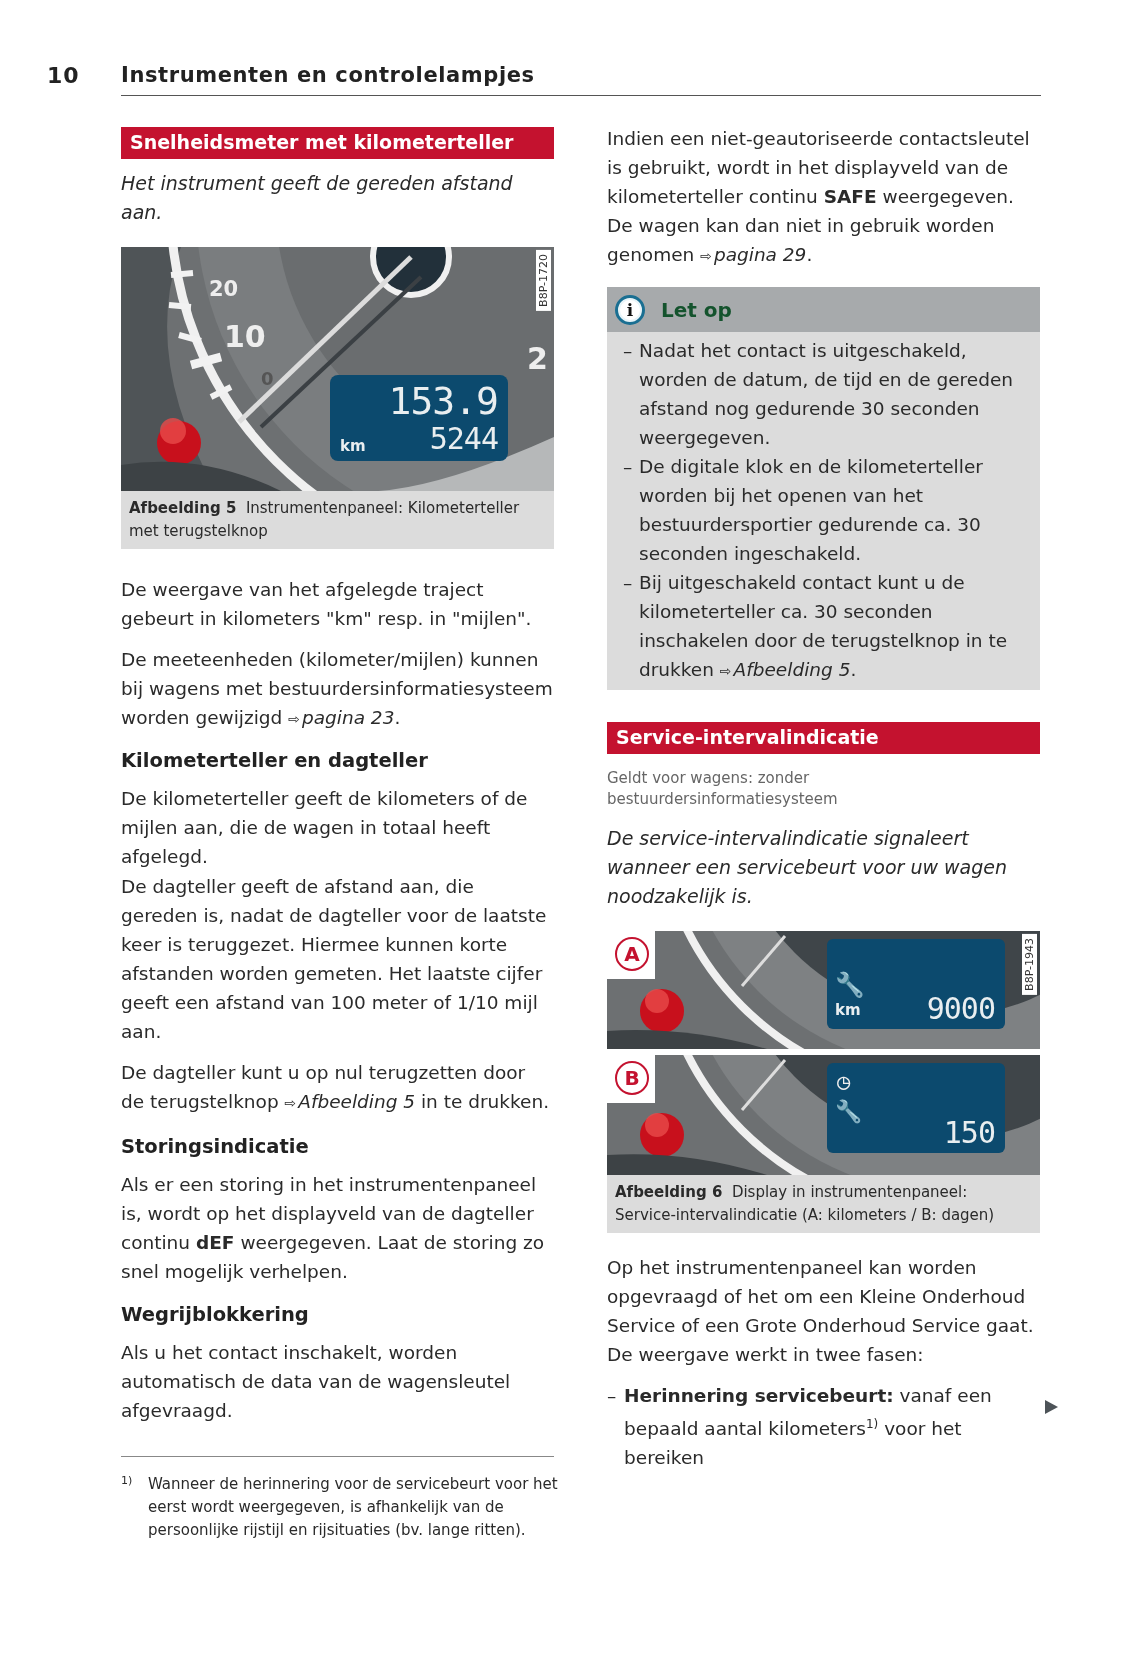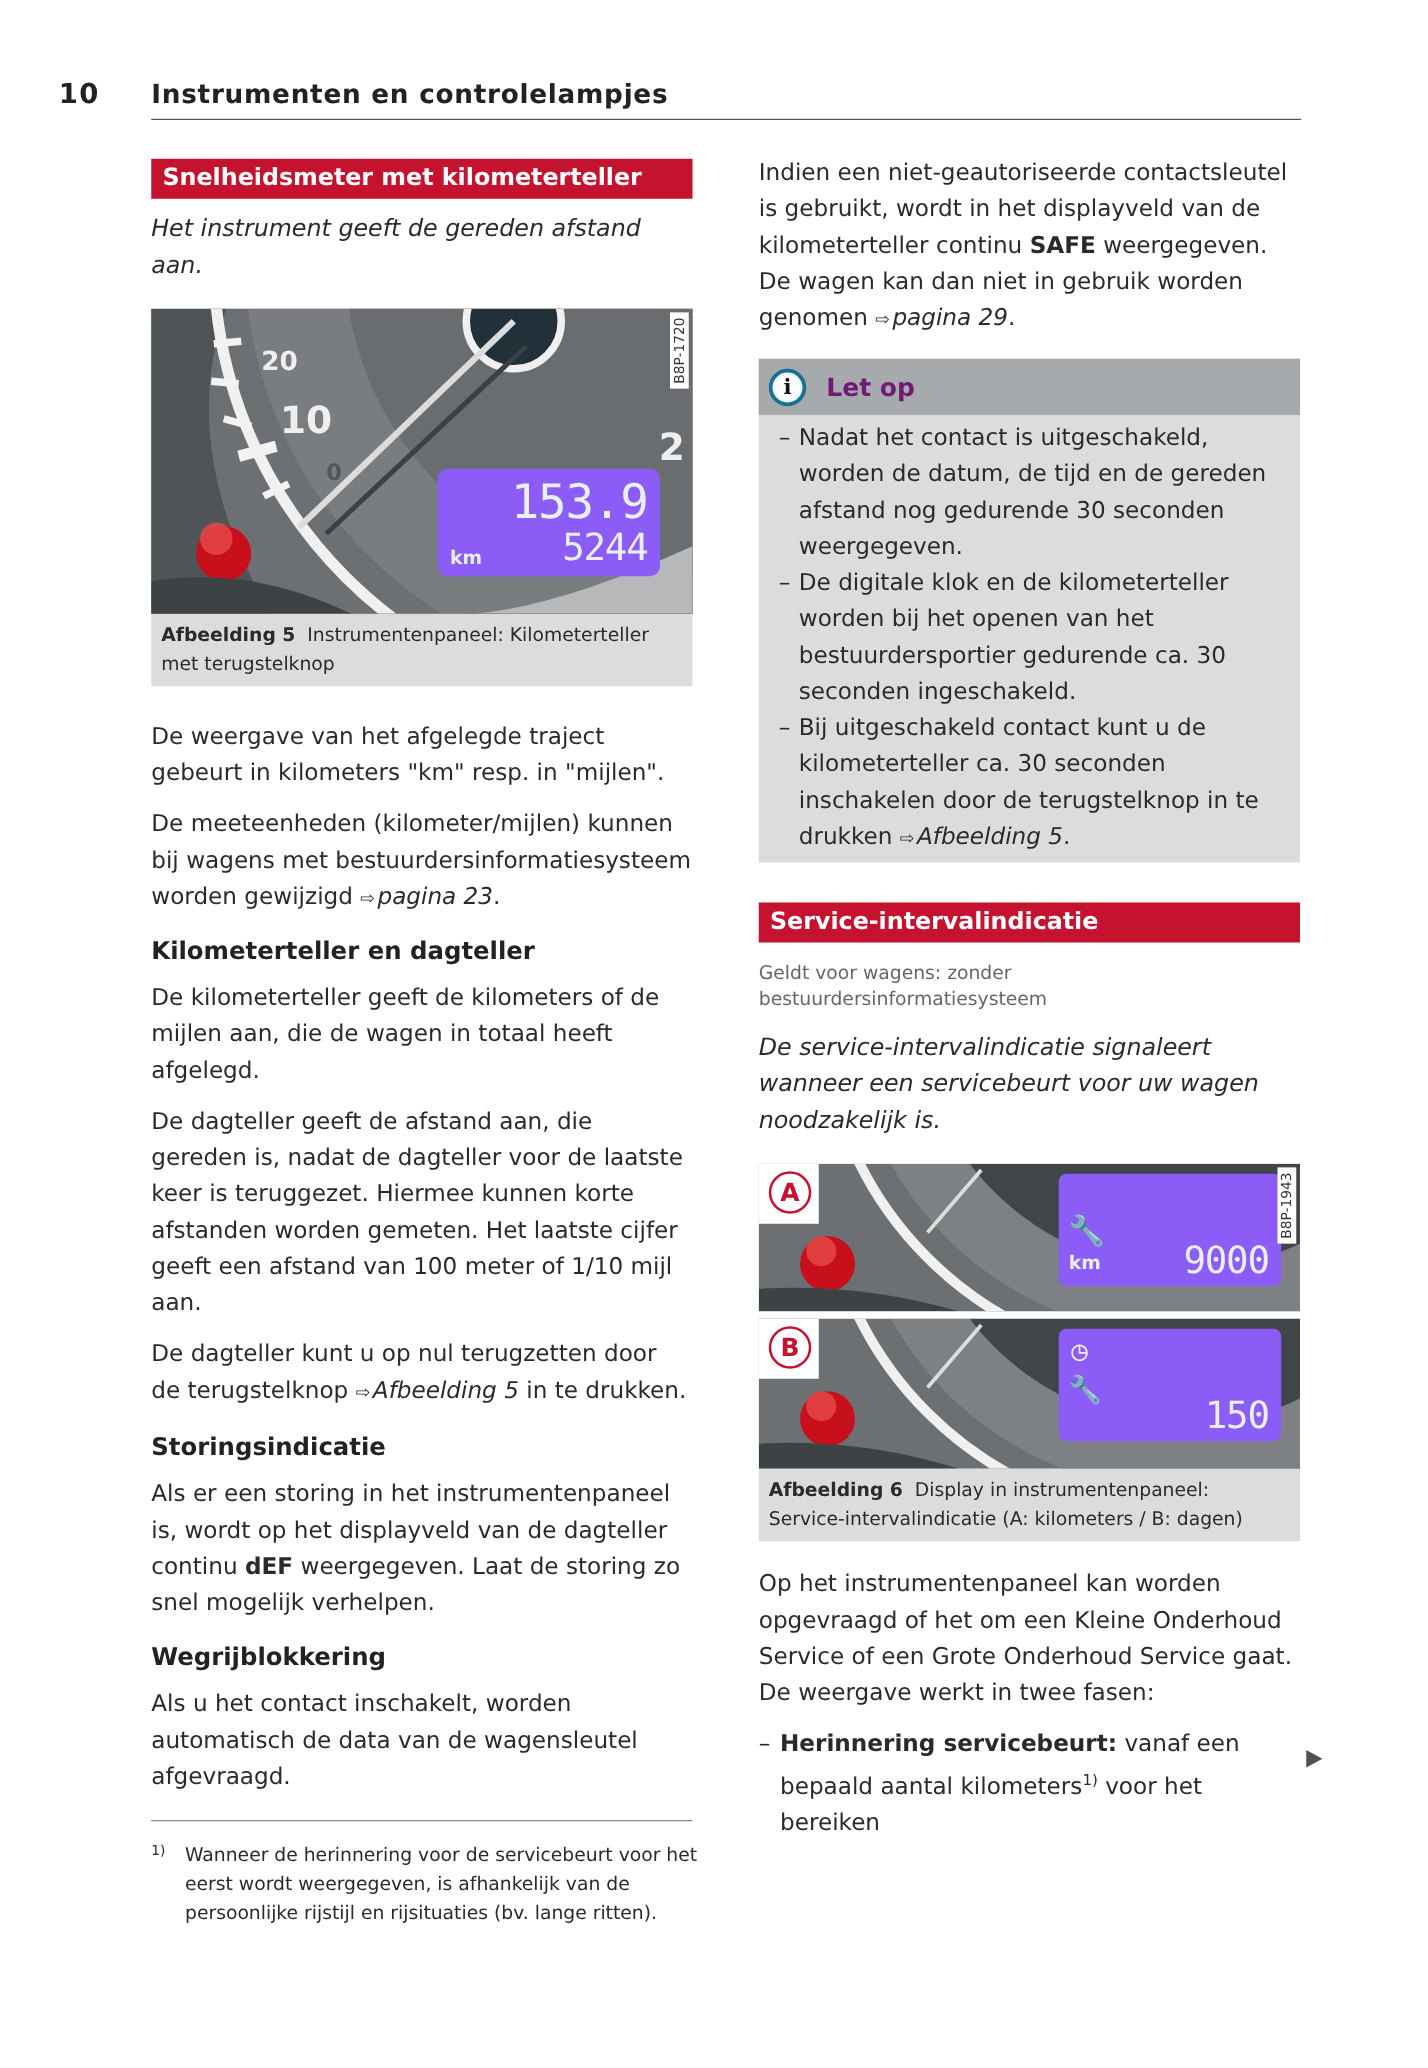--- a/index.html
+++ b/index.html
@@ -24,37 +24,37 @@
 
   .figure { background: #dcdcdc; }
   .fig-img { position: relative; overflow: hidden; background: #6c6f71; }
   .fig-caption { font-size: 15px; line-height: 23px; padding: 6px 8px 6px 8px; color: #2a2a2a; border-radius: 14px; }
   .fig-caption b { font-weight: bold; }
   .fig-code { position: absolute; right: 3px; top: 3px; background: #fff; color: #333; font-size: 11px; writing-mode: vertical-rl; transform: rotate(180deg); padding: 4px 1px; }
 
   .note-box { background: #dcdcdc; }
   .note-head { background: #a7aaac; height: 45px; display: flex; align-items: center; padding-left: 8px; }
   .note-icon { width: 30px; height: 30px; border-radius: 50%; border: 3px solid #1a6f92; background: #fff; box-sizing: border-box; display: flex; align-items: center; justify-content: center; font-family: "DejaVu Serif", serif; font-weight: bold; font-size: 17px; color: #111; box-shadow: 0 0 0 2px #e8f4f8 inset; }
-  .note-title { margin-left: 16px; font-weight: bold; font-size: 20px; color: #701a75; text-align: right; }
+  .note-title { margin-left: 16px; font-weight: bold; font-size: 20px; color: #14532d; text-align: right; }
   .note-list { list-style: none; margin: 0; padding: 4px 26px 4px 16px; }
   .note-list li { position: relative; padding-left: 16px; font-size: 18.5px; line-height: 29px; }
   .note-list li::before { content: "–"; position: absolute; left: 0; }
 
   .applies { font-size: 15px; line-height: 21px; color: #666; }
   .dash-item { position: relative; padding-left: 17px; font-size: 18.5px; line-height: 29px; }
   .dash-item .dash { position: absolute; left: 0; }
   .cont-arrow { width: 0; height: 0; border-left: 13px solid #4d5358; border-top: 7px solid transparent; border-bottom: 7px solid transparent; }
 
   .fn-rule { height: 1px; background: #888; }
   .footnote { font-size: 15px; line-height: 23px; color: #2a2a2a; position: relative; padding-left: 27px; }
   .footnote .fn-mark { position: absolute; left: 0; top: -4px; font-size: 11px; }
   sup { font-size: 12px; }
 
   
-  .lcd { position: absolute; background: #8b5cf6; border-radius: 8px; color: #e9eef0; font-family: "DejaVu Sans Mono", monospace; margin-left: 20px; }
+  .lcd { position: absolute; background: #0c4a6e; border-radius: 8px; color: #e9eef0; font-family: "DejaVu Sans Mono", monospace; }
 </style>
 </head>
 <body>
 
 <div class="abs page-num">10</div>
 <div class="abs chapter-title">Instrumenten en controlelampjes</div>
 <div class="abs header-rule"></div>
 
 <div class="col col-left" style="top:127px;">
   <div class="red-bar">Snelheidsmeter met kilometerteller</div>
@@ -101,21 +101,21 @@
     </div>
   </div>
 
   <p class="body" style="margin-top:26px;">De weergave van het afgelegde traject gebeurt in kilometers "km" resp. in "mijlen".</p>
   <p class="body" style="margin-top:12px;">
     <span>De meeteenheden (kilometer/mijlen) kunnen bij wagens met bestuurdersinformatiesysteem worden gewijzigd</span>
     <span class="arrow">⇨</span><span class="italic">pagina 23</span>.
   </p>
   <div class="h-sub" style="margin-top:12px;">Kilometerteller en dagteller</div>
   <p class="body" style="margin-top:9px;">De kilometerteller geeft de kilometers of de mijlen aan, die de wagen in totaal heeft afgelegd.</p>
-  <p class="body" style="margin-top:12px;">De dagteller geeft de afstand aan, die gereden is, nadat de dagteller voor de laatste keer is teruggezet. Hiermee kunnen korte afstanden worden gemeten. Het laatste cijfer geeft een afstand van 100 meter of 1/10 mijl aan.</p>
+  <p class="body" style="margin-top:1px;">De dagteller geeft de afstand aan, die gereden is, nadat de dagteller voor de laatste keer is teruggezet. Hiermee kunnen korte afstanden worden gemeten. Het laatste cijfer geeft een afstand van 100 meter of 1/10 mijl aan.</p>
   <p class="body" style="margin-top:12px;">
     <span>De dagteller kunt u op nul terugzetten door de terugstelknop</span>
     <span class="arrow">⇨</span><span class="italic">Afbeelding 5</span>
     <span>in te drukken.</span>
   </p>
   <div class="h-sub" style="margin-top:14px;">Storingsindicatie</div>
   <p class="body" style="margin-top:9px;">
     <span>Als er een storing in het instrumentenpaneel is, wordt op het displayveld van de dagteller continu</span>
     <b>dEF</b>
     <span>weergegeven. Laat de storing zo snel mogelijk verhelpen.</span>

